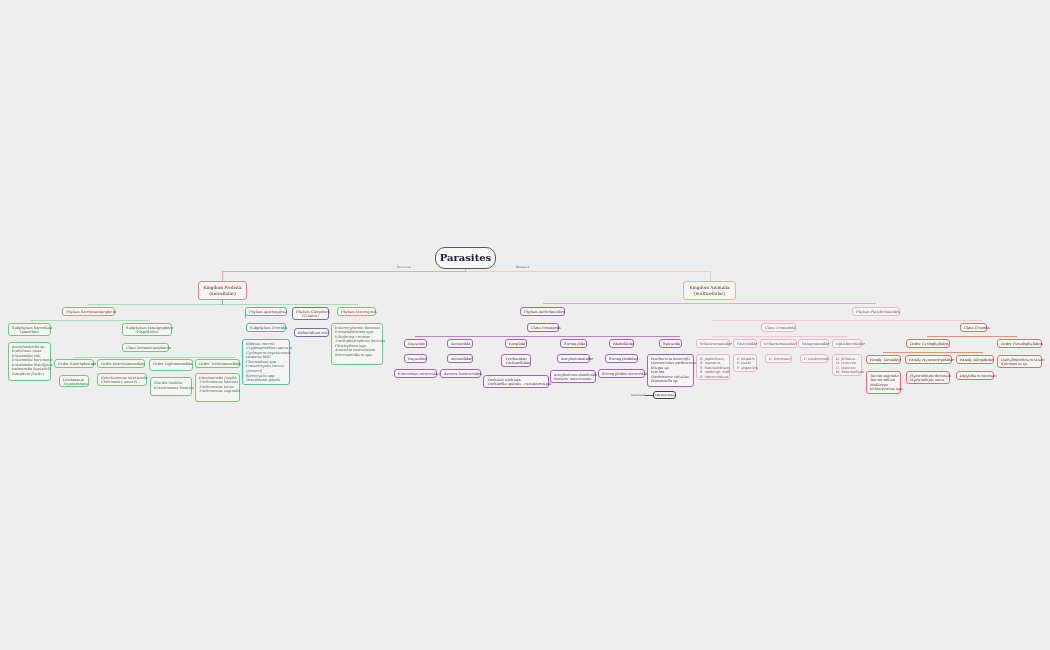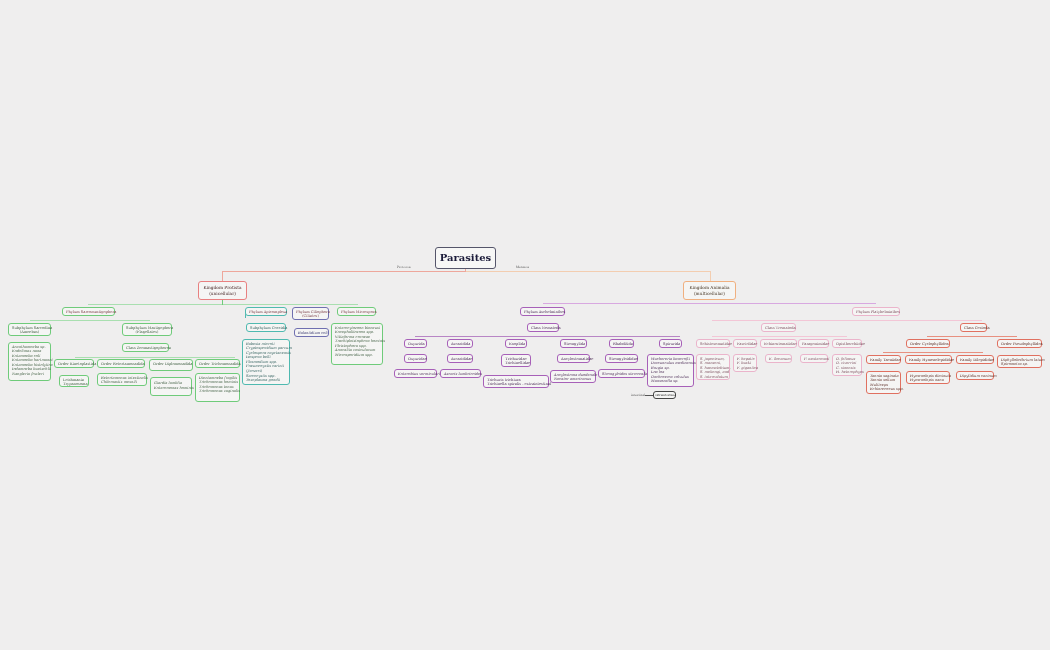--- a/index.html
+++ b/index.html
@@ -8,21 +8,21 @@
   .c{text-align:center;}
   .it{font-style:italic;}
   .g{border-color:#6fcb7a;color:#3a5a3c;}
   .gd{border-color:#6fcb7a;color:#7a3a44;}
   .t{border-color:#4fb9b0;color:#2f5f5c;}
   .b{border-color:#6f6fb0;color:#2f2f6a;}
   .p{border-color:#a760b8;color:#4a2a55;}
   .pk{border-color:#ebb4cb;color:#7a4a5a;}
   .r{border-color:#e07060;color:#5a2a22;}
   .ln{position:absolute;}
-  .root{position:absolute;left:435px;top:247px;width:61px;height:22px;border:1.5px solid #55556a;border-radius:3px;background:#f7f7f6;font-weight:bold;font-size:10px;line-height:19px;text-align:center;color:#1c1c3a;box-sizing:border-box;}
+  .root{position:absolute;left:435px;top:247px;width:61px;height:22px;border:1.5px solid #55556a;border-radius:10px;background:#f7f7f6;font-weight:bold;font-size:10px;line-height:19px;text-align:center;color:#1c1c3a;box-sizing:border-box;}
   .lbl{position:absolute;font-size:3px;color:#555;}
 </style>
 </head>
 <body>
 
 <div class="ln" style="left:222px;top:271px;width:245px;height:1.2px;background:#eea79c;"></div>
 <div class="ln" style="left:465px;top:271px;width:246px;height:1.2px;background:#f3cdb0;"></div>
 <div class="ln" style="left:465px;top:268px;width:1.2px;height:4px;background:#eea79c;"></div>
 <div class="ln" style="left:222px;top:271px;width:1.2px;height:10px;background:#eea79c;"></div>
 <div class="ln" style="left:710px;top:271px;width:1.2px;height:10px;background:#f3cdb0;"></div>

